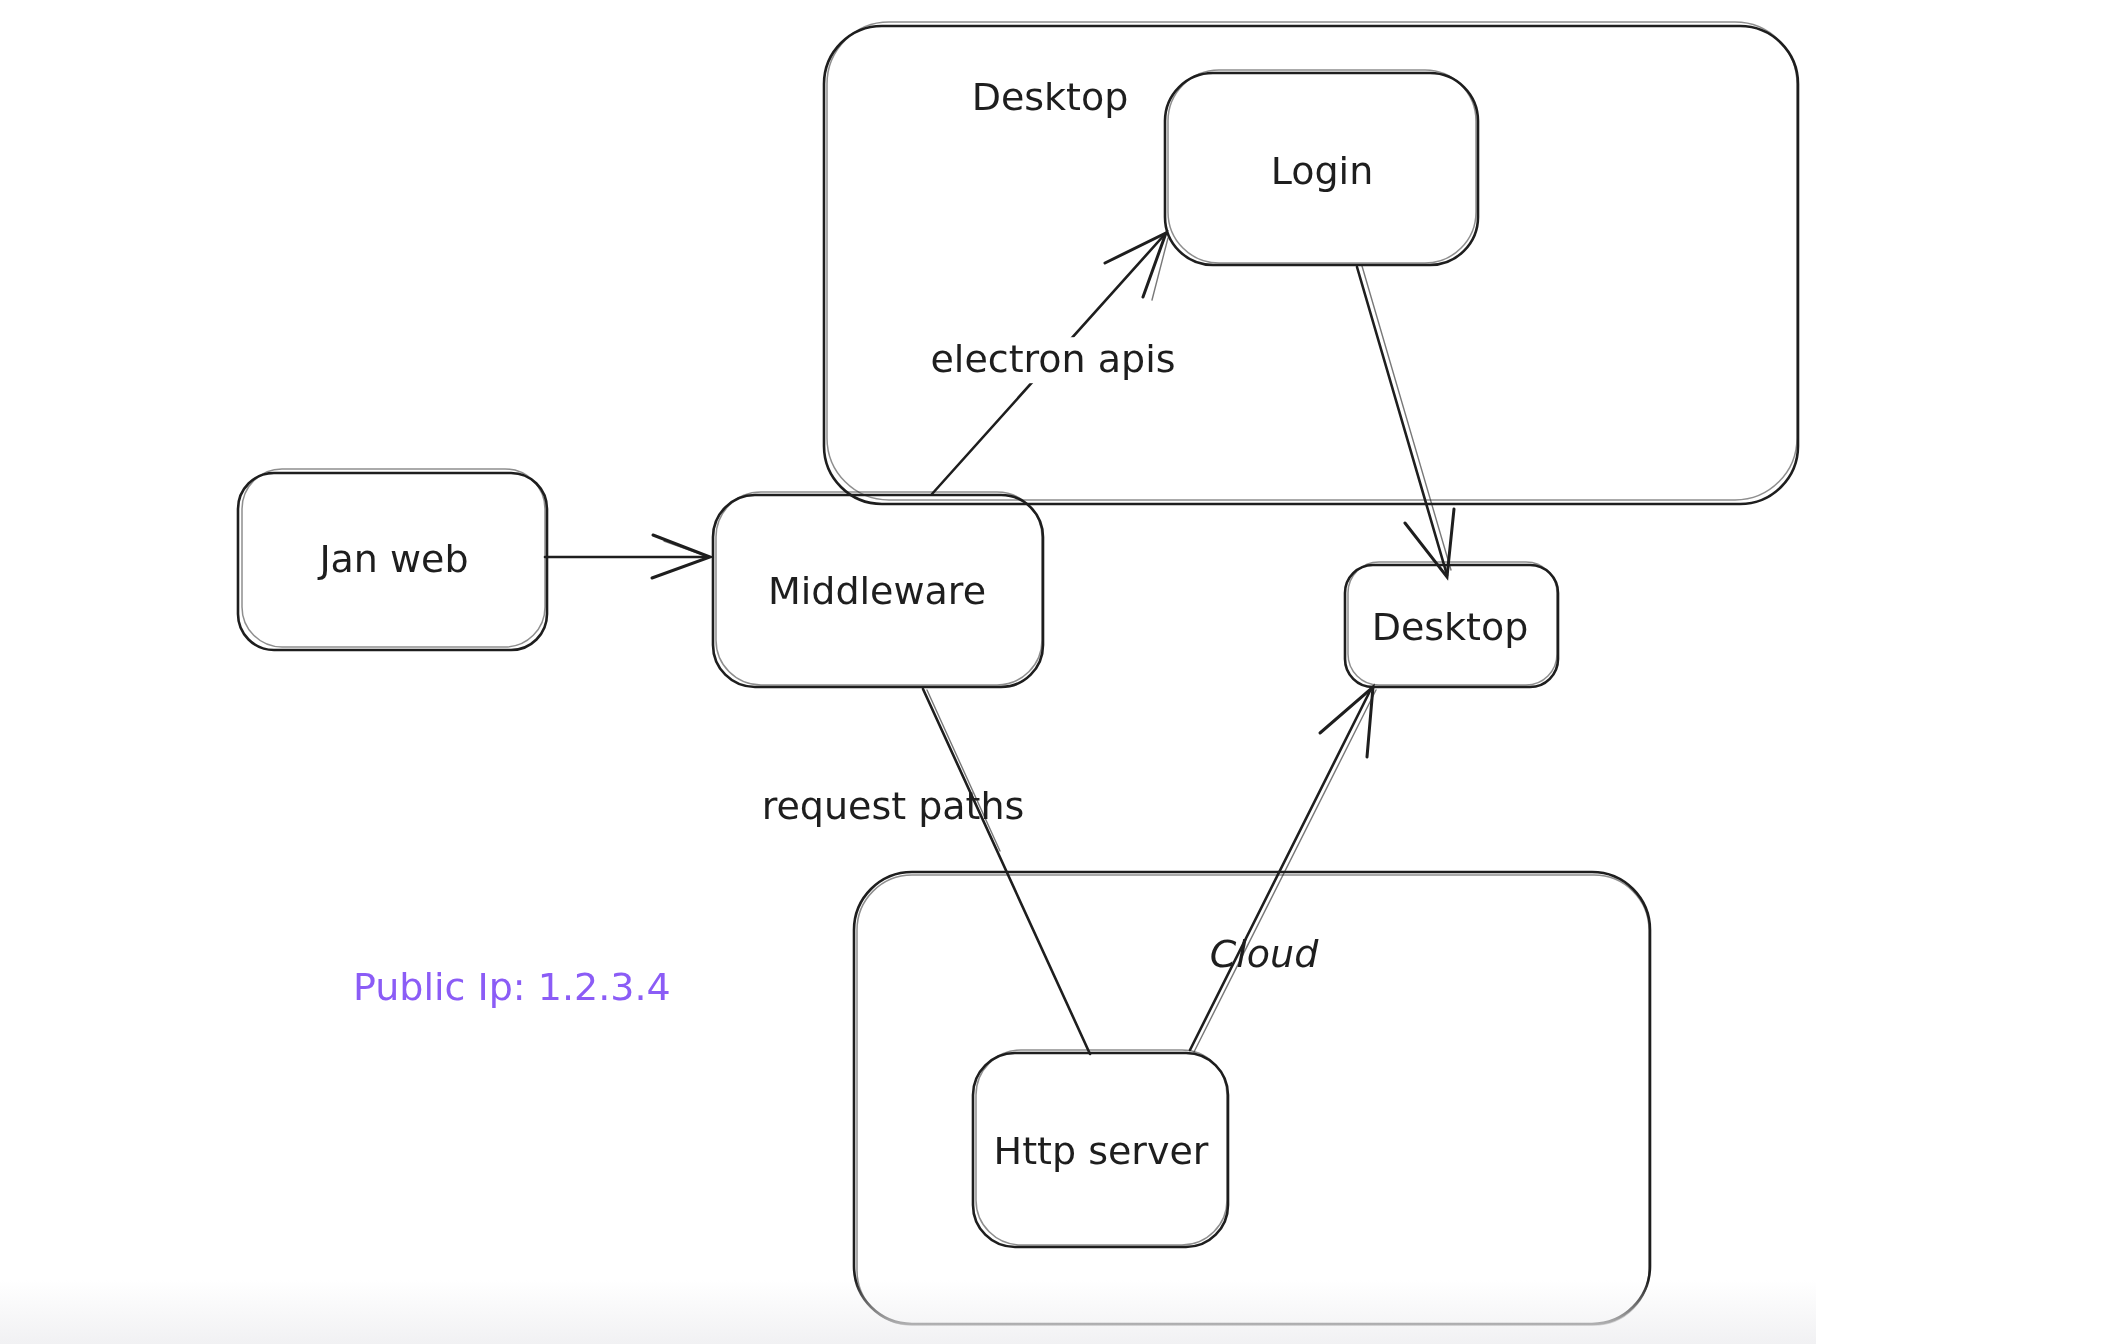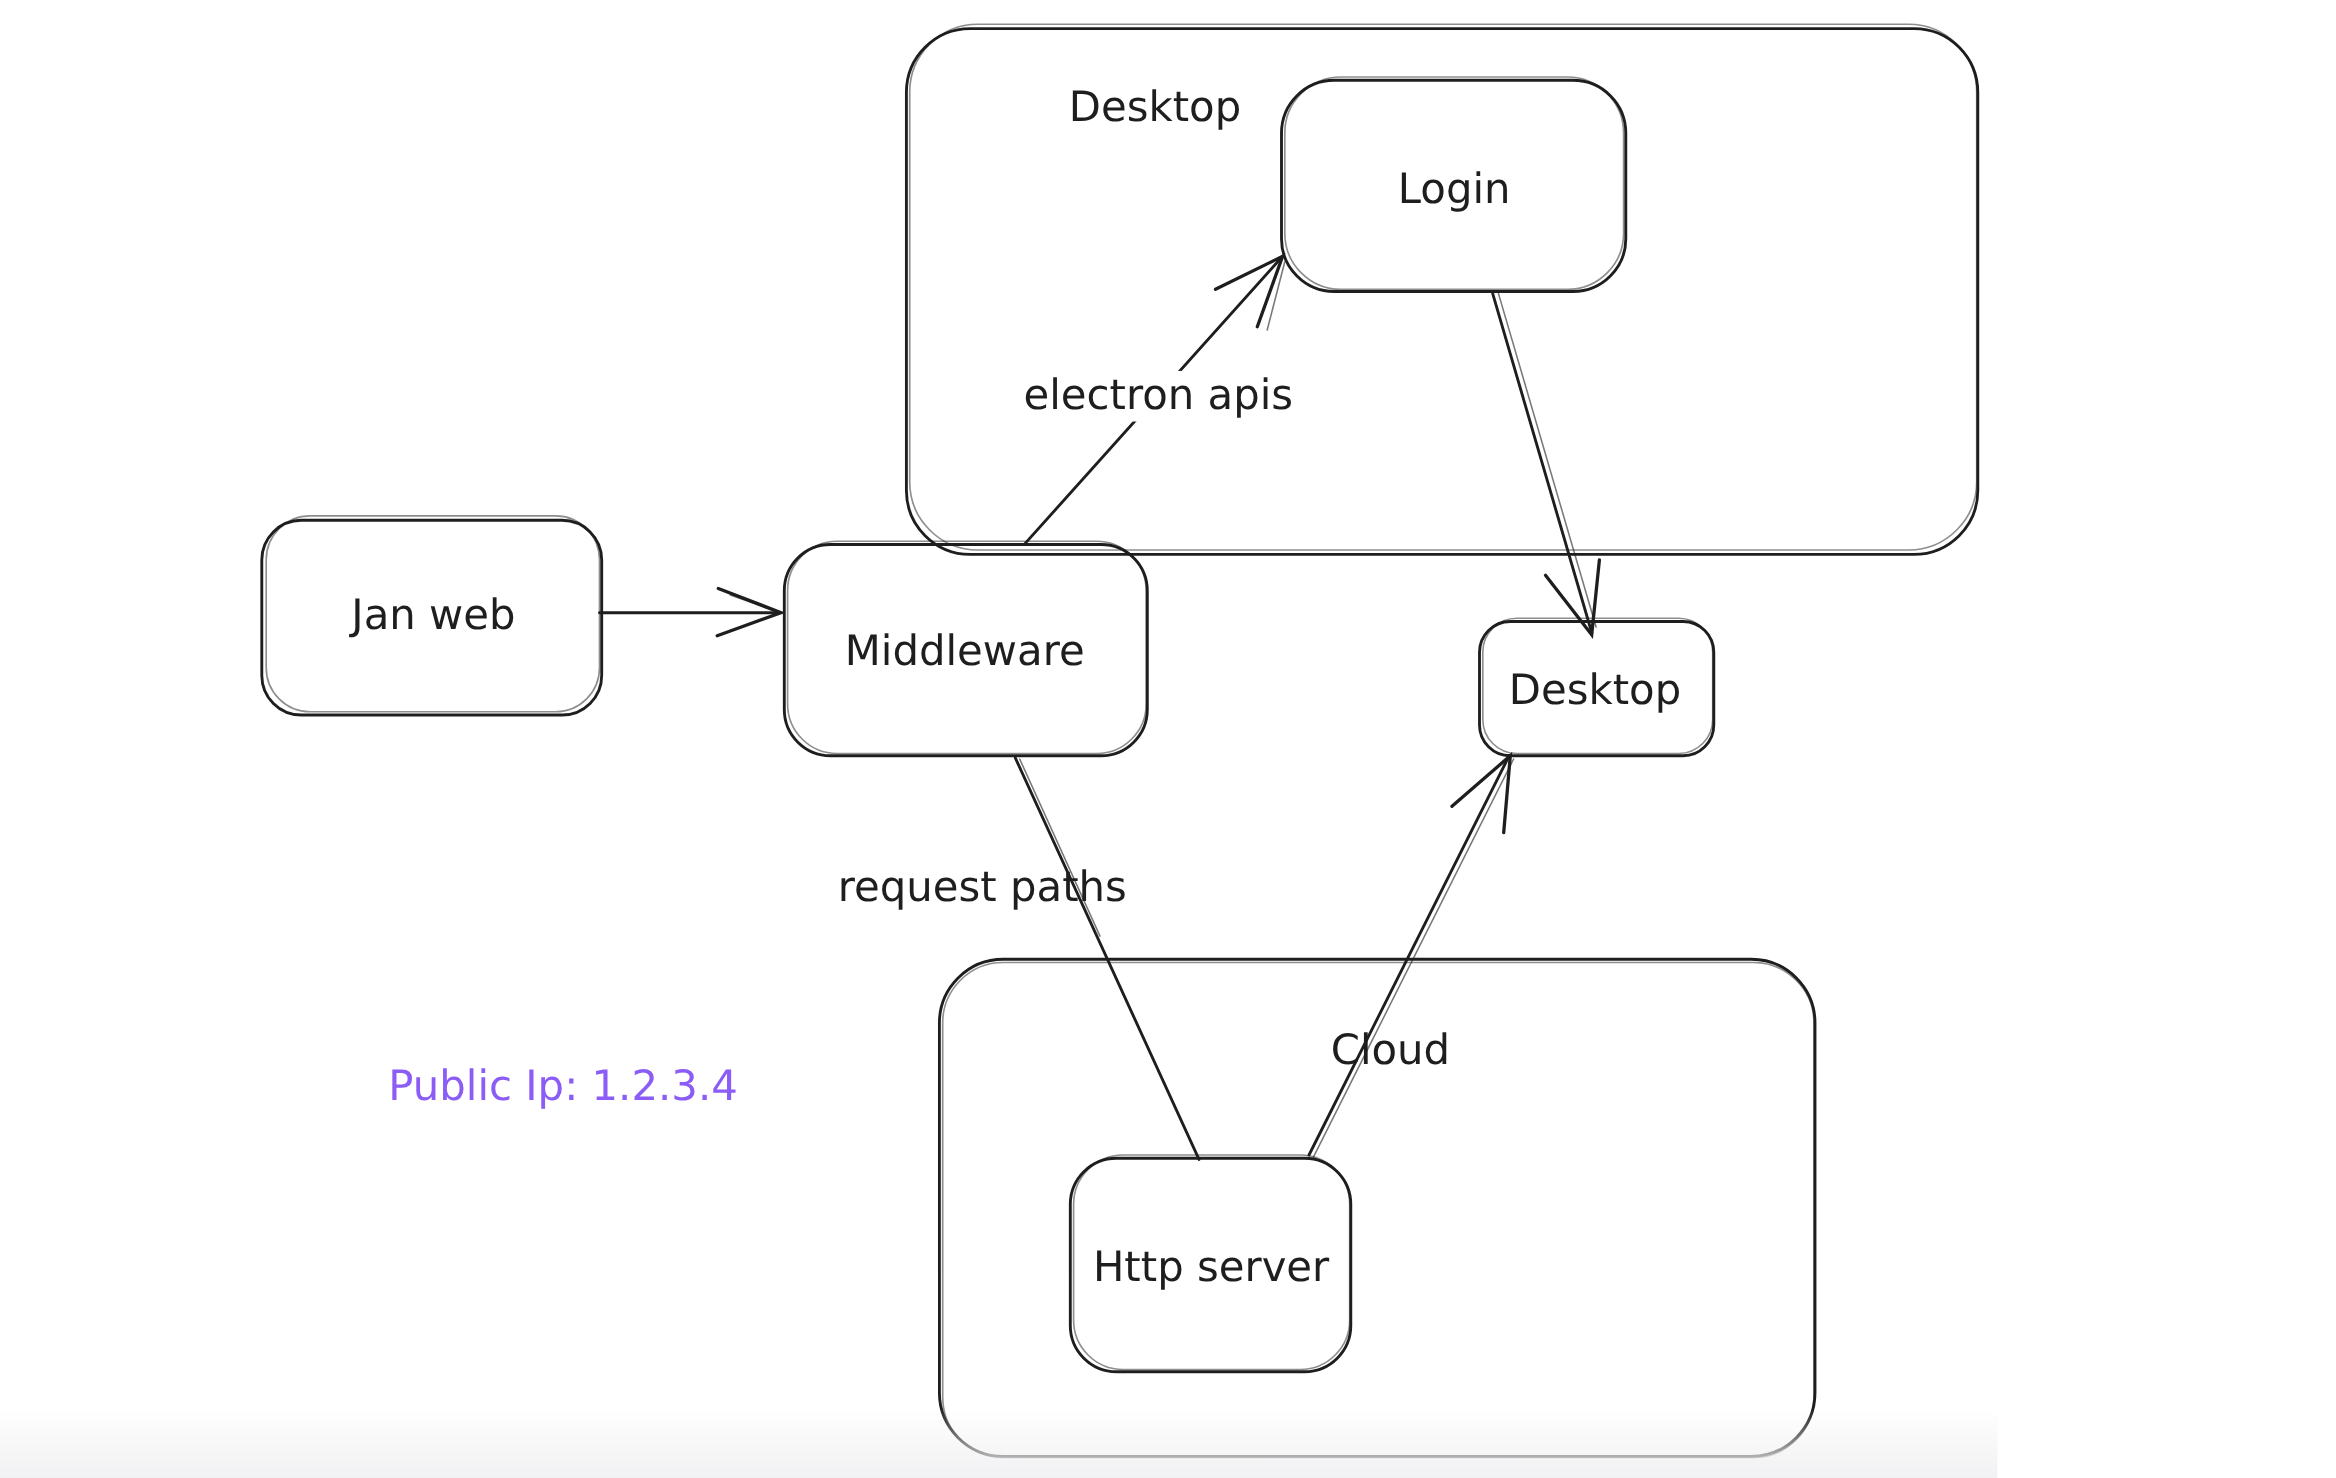--- a/index.html
+++ b/index.html
@@ -96,21 +96,21 @@
     </g>
 
     <g>
       <path class="edge" d="M1190 1050 L1372 687"></path>
       <path class="edge-dup" d="M1194 1052 L1376 690"></path>
       <path class="head" d="M1367 757 L1373 687 L1320 733"></path>
     </g>
   </svg>
 
   <div class="lbl" style="left:1050px; top:98px;">Desktop</div>
-  <div class="lbl" style="left:1264px; top:955px;">Cloud</div>
+  <div class="lbl" style="left:1264px; top:955px;font-style:italic;">Cloud</div>
 
   <div class="lbl" style="left:394px; top:560px;">Jan web</div>
   <div class="lbl" style="left:877px; top:592px;">Middleware</div>
   <div class="lbl" style="left:1322px; top:172px;">Login</div>
   <div class="lbl" style="left:1450px; top:628px;">Desktop</div>
   <div class="lbl" style="left:1101px; top:1152px;">Http server</div>
 
   <div class="lbl" style="left:893px; top:807px;">request paths</div>
   <div class="lbl on-line" style="left:1053px; top:360px;">electron apis</div>
 

